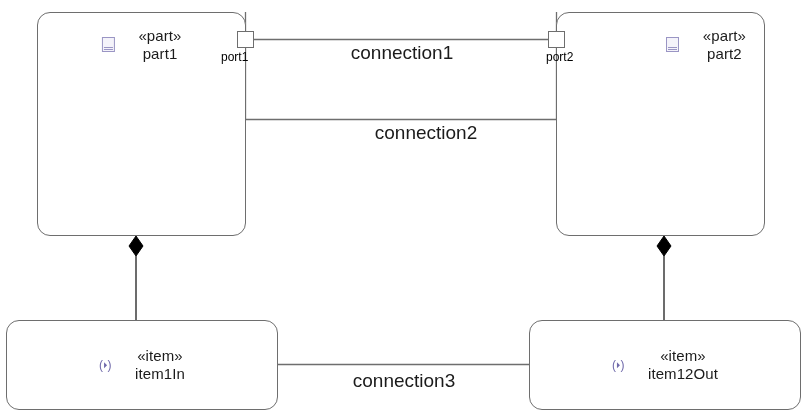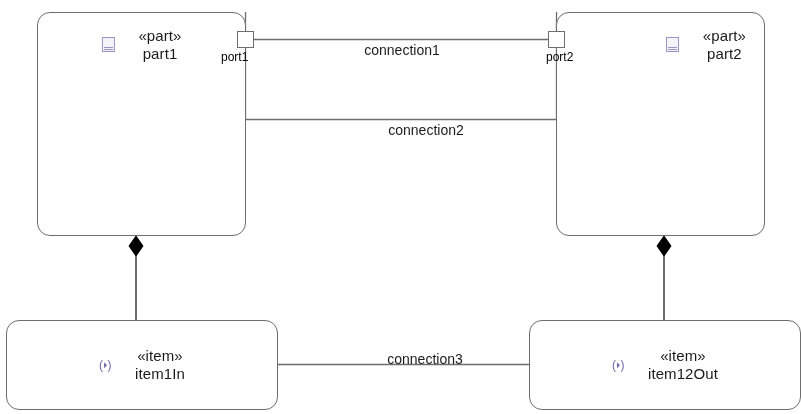--- a/index.html
+++ b/index.html
@@ -119,21 +119,21 @@
   .port-label {
     position: absolute;
     font-size: 12px;
     color: #000000;
     white-space: nowrap;
   }
 
   
   .edge-label {
     position: absolute;
-    font-size: 14px;
+    font-size: 19px;
     color: #1b1b1b;
     background: transparent;
     white-space: nowrap;
     transform: translateX(-50%);
   }
 </style>
 </head>
 <body>
 
 <div id="canvas">
@@ -214,15 +214,15 @@
   <div class="port" style="left:237px; top:31px;"></div>
   <div class="port-label" style="left:221px; top:50px;">port1</div>
 
   <div class="port" style="left:548px; top:31px;"></div>
   <div class="port-label" style="left:546px; top:50px;">port2</div>
 
   <div class="edge-label" style="left:402px; top:42px;">connection1</div>
 
   <div class="edge-label" style="left:426px; top:122px;">connection2</div>
 
-  <div class="edge-label" style="left:404px; top:351px;margin-left:21px;">connection3</div>
+  <div class="edge-label" style="left:404px; top:370px;">connection3</div>
 
 </div>
 
 </body></html>

